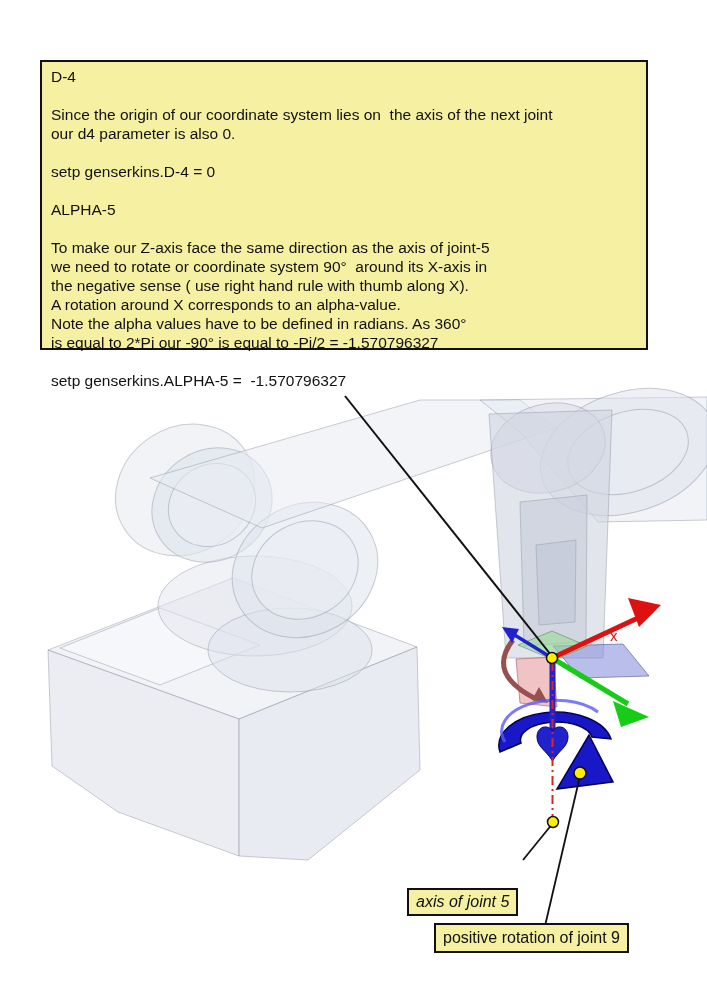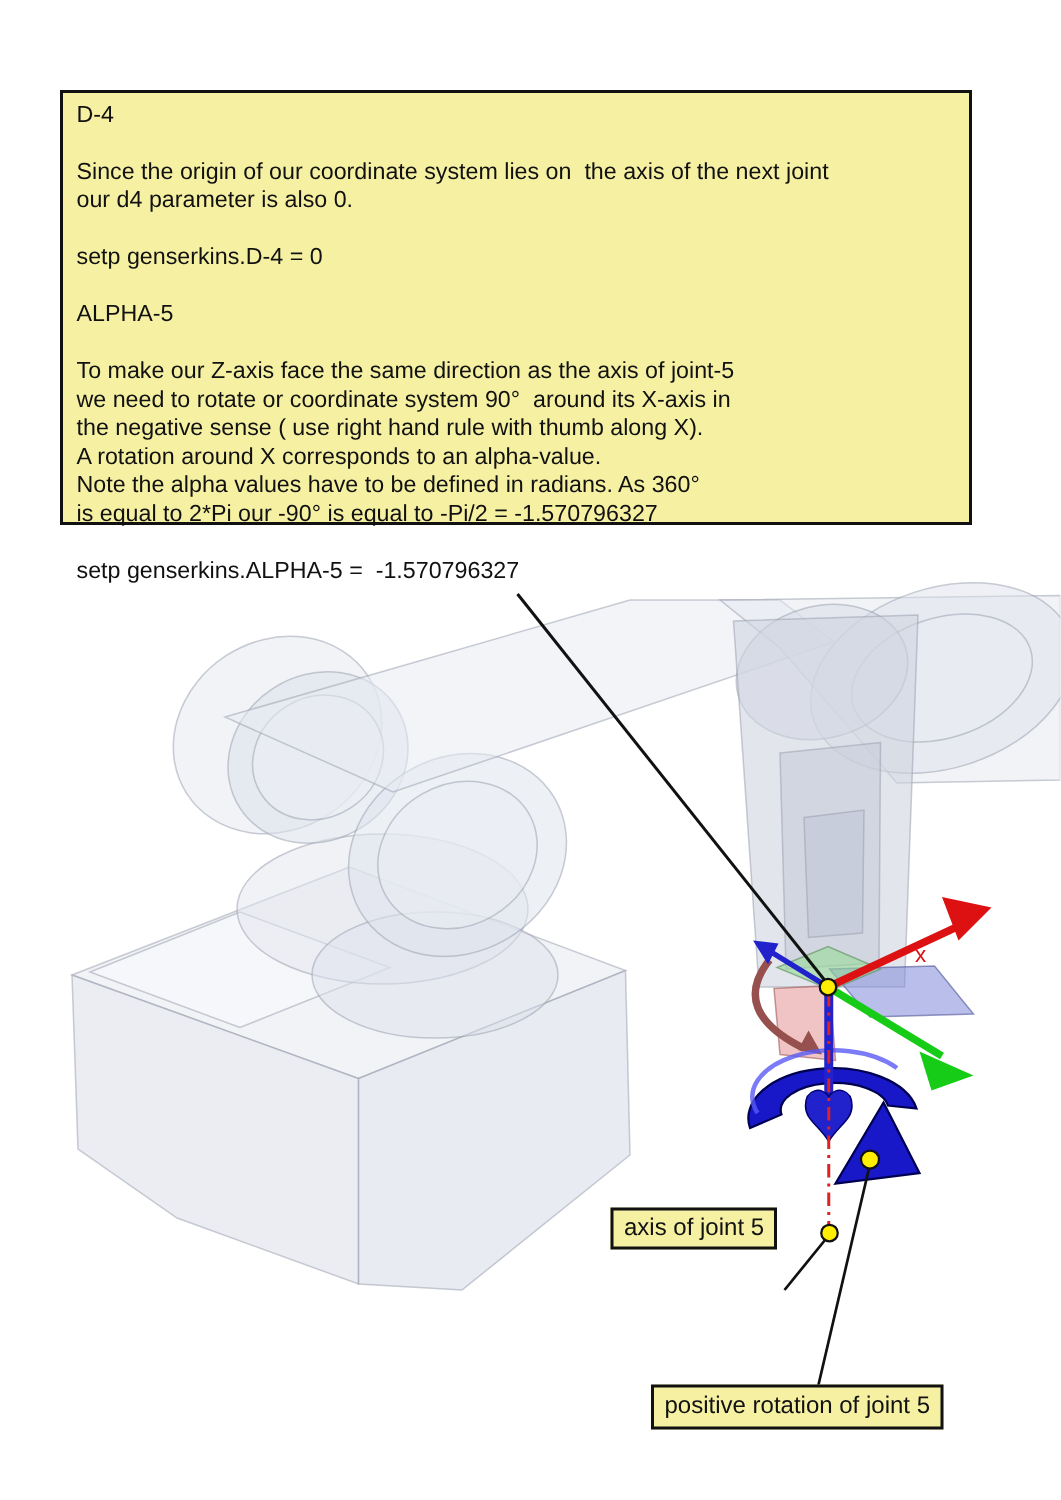--- a/index.html
+++ b/index.html
@@ -12,21 +12,21 @@
     position:absolute;left:40px;top:60px;width:608px;height:290px;
     box-sizing:border-box;border:2px solid #111;
     padding:5px 9px;font-size:15.5px;line-height:19px;color:#111;
     white-space:pre-wrap;
   }
   .tline{min-height:19px;}
   .callout{
     position:absolute;box-sizing:border-box;border:2px solid #111;
     color:#111;font-size:16px;line-height:20px;white-space:nowrap;
   }
-  .callout.axis{left:407px;top:805px;padding:2px 7px;}
+  .callout.axis{left:407px;top:888px;padding:2px 7px;font-style:italic;}
   .callout.rotation{left:434px;top:923px;padding:3px 7px;}
 </style>
 </head>
 <body>
 
 <div id="stage">
 
   <svg id="diagram-svg" viewBox="0 0 707 1000">
 
     <g stroke="rgba(150,156,172,0.5)" stroke-width="1">
@@ -92,15 +92,15 @@
     <line x1="545" y1="926" x2="580" y2="776" stroke-width="1.8" stroke="#111111"></line>
 
     <circle cx="552" cy="658" r="5.5" stroke="#111" stroke-width="1.5" fill="#FFEE00"></circle>
     <circle cx="580" cy="773" r="6" stroke="#111" stroke-width="1.5" fill="#FFEE00"></circle>
     <circle cx="553" cy="822" r="5.5" stroke="#111" stroke-width="1.5" fill="#FFEE00"></circle>
   </svg>
 
   <div class="info-box" style="background-color: rgb(246, 241, 162);"><div class="tline">D-4</div><div class="tline">&nbsp;</div><div class="tline">Since the origin of our coordinate system lies on  the axis of the next joint</div><div class="tline">our d4 parameter is also 0.</div><div class="tline">&nbsp;</div><div class="tline">setp genserkins.D-4 = 0</div><div class="tline">&nbsp;</div><div class="tline">ALPHA-5</div><div class="tline">&nbsp;</div><div class="tline">To make our Z-axis face the same direction as the axis of joint-5</div><div class="tline">we need to rotate or coordinate system 90°  around its X-axis in</div><div class="tline">the negative sense ( use right hand rule with thumb along X).</div><div class="tline">A rotation around X corresponds to an alpha-value.</div><div class="tline">Note the alpha values have to be defined in radians. As 360°</div><div class="tline">is equal to 2*Pi our -90° is equal to -Pi/2 = -1.570796327</div><div class="tline">&nbsp;</div><div class="tline">setp genserkins.ALPHA-5 =  -1.570796327</div></div>
 
   <div class="callout axis" style="background-color: rgb(246, 241, 162);">axis of joint 5</div>
-  <div class="callout rotation" style="background-color: rgb(246, 241, 162);">positive rotation of joint 5</div>
+  <div class="callout rotation" style="background-color: rgb(246, 241, 162);">positive rotation of joint 9</div>
 
 </div>
 
 </body></html>

